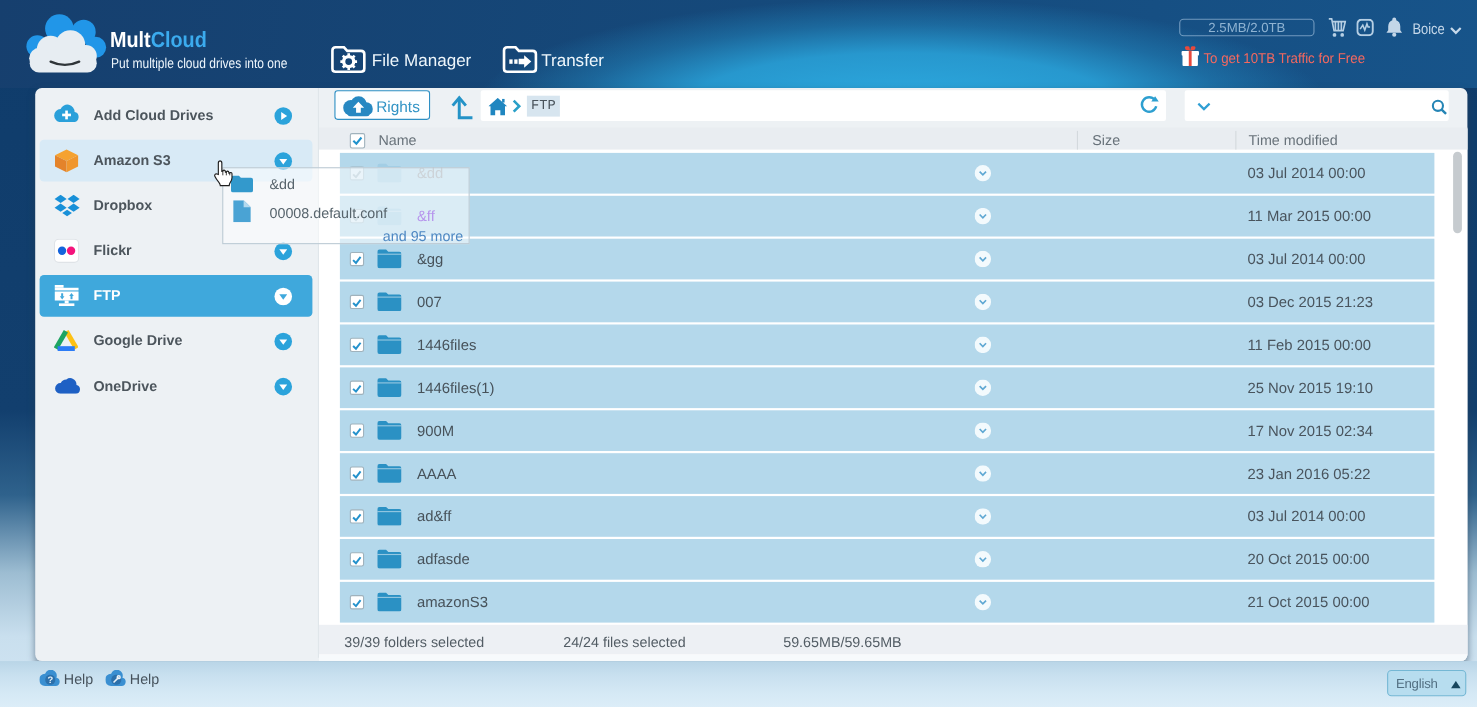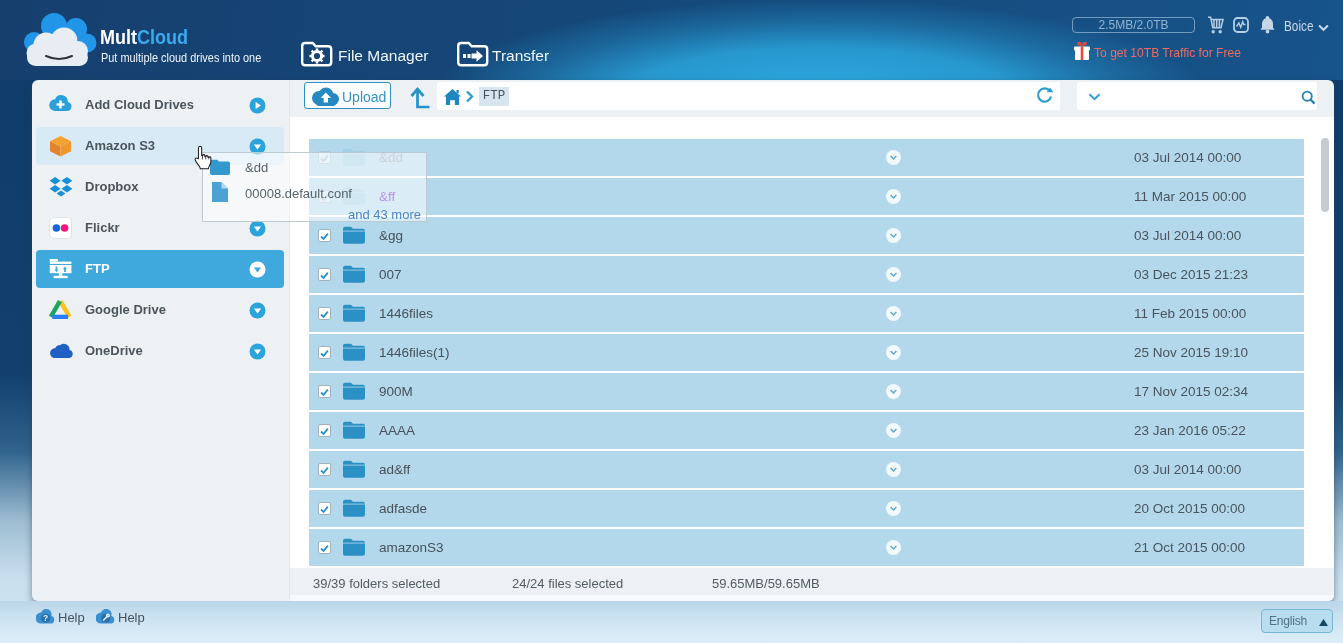--- a/index.html
+++ b/index.html
@@ -224,21 +224,21 @@
   <div id="whitebg"></div>
 
   <div id="upbtn">
     <svg class="ab" style="left:6px;top:4px" width="28" height="19" viewBox="0 0 28 19">
       <circle cx="8" cy="11" r="7" fill="#2788c2"></circle>
       <circle cx="15" cy="8" r="7.5" fill="#2788c2"></circle>
       <circle cx="22" cy="12" r="6" fill="#2788c2"></circle>
       <rect x="5" y="12" width="20" height="7" rx="3" fill="#2788c2"></rect>
       <polygon points="14.8,5.5 20,11 17,11 17,15.5 12.7,15.5 12.7,11 9.7,11" fill="#fff"></polygon>
     </svg>
-    <span class="ab" style="left:37px;top:6px">Upload</span>
+    <span class="ab" style="left:37px;top:6px">Rights</span>
   </div>
   <svg class="ab" style="left:117px;top:4px" width="25" height="25" viewBox="0 0 25 25">
     <path d="M22.5 23 H10.5 V6.5" stroke="#2493c7" stroke-width="2.7" fill="none"></path>
     <polyline points="4.5,12 10.5,5 16.5,12" stroke="#2493c7" stroke-width="2.7" fill="none"></polyline>
   </svg>
   <div id="crumb">
     <svg class="ab" style="left:7px;top:7px" width="17" height="16" viewBox="0 0 18 17">
       <polygon points="9,0 18,8 16,8 16,17 11.5,17 11.5,12 6.5,12 6.5,17 2,17 2,8 0,8" fill="#1f86c0"></polygon>
       <rect x="13.2" y="1" width="2.4" height="3.5" fill="#1f86c0"></rect>
     </svg>
@@ -254,20 +254,32 @@
   <div id="search">
     <svg class="ab" style="left:11px;top:11px" width="13" height="8" viewBox="0 0 13 8">
       <polyline points="1.4,1.2 6.5,6.2 11.6,1.2" fill="none" stroke="#2f9fd4" stroke-width="2"></polyline>
     </svg>
     <svg class="ab" style="left:224px;top:8px" width="15" height="15" viewBox="0 0 15 15">
       <circle cx="6.2" cy="6.2" r="4.6" fill="none" stroke="#2585b5" stroke-width="1.9"></circle>
       <line x1="9.6" y1="9.6" x2="13.6" y2="13.6" stroke="#2585b5" stroke-width="2.2"></line>
     </svg>
   </div>
 
+  <div id="thead">
+    <div class="cb" style="left:28px;top:5px;width:14px;height:14px">
+      <svg width="12" height="12" viewBox="0 0 12 12">
+            <polyline points="2.2,6 5,8.7 9.6,3" fill="none" stroke="#2193cd" stroke-width="1.9"></polyline>
+          </svg>
+    </div>
+    <span class="ab" style="left:54px;top:4px">Name</span>
+    <div class="sep" style="left:689px"></div>
+    <span class="ab" style="left:703px;top:4px">Size</span>
+    <div class="sep" style="left:833px"></div>
+    <span class="ab" style="left:845px;top:4px">Time modified</span>
+  </div>
 
   <div id="rows">
         <div class="row" style="top:59px">
  <div class="cb fade" style="left:9px;top:12px;width:13px;height:13px"><svg width="11" height="11" viewBox="0 0 11 11">
               <polyline points="2,5.5 4.6,8 8.8,2.6" fill="none" stroke="#9aa8b0" stroke-width="1.8"></polyline>
             </svg></div>
  <svg class="ab fade" style="left:34px;top:9px" width="22" height="18" viewBox="0 0 22 18">
    <path d="M0 2.8 q0-2 2-2 h6 l2 2 h10 q2 0 2 2 v11 q0 2-2 2 H2 q-2 0-2-2 Z" fill="#8fc2de"></path>
    <rect x="0" y="4.6" width="22" height="1" fill="rgba(255,255,255,.5)"></rect>
  </svg>
@@ -465,21 +477,21 @@
 <div id="ghost">
   <svg class="ab" style="left:7px;top:6px" width="20" height="16" viewBox="0 0 20 16">
     <path d="M0 2.5 q0-1.8 1.8-1.8 h5.4 l1.8 1.8 h9.2 q1.8 0 1.8 1.8 v9.9 q0 1.8-1.8 1.8 H1.8 q-1.8 0-1.8-1.8 Z" fill="#3399cc"></path>
   </svg>
   <span class="ab" style="left:42px;top:7px">&amp;dd</span>
   <svg class="ab" style="left:9px;top:29px" width="16" height="20" viewBox="0 0 16 20">
     <path d="M0 0 h9.5 L16 6.5 V20 H0 Z" fill="#4aa3d4"></path>
     <polygon points="9.5,0 16,6.5 9.5,6.5" fill="#b3d9ee"></polygon>
   </svg>
   <span class="ab" style="left:42px;top:33px">00008.default.conf</span>
-  <span class="ab" style="right:5px;top:54px;color:#4d87c2">and 43 more</span>
+  <span class="ab" style="right:5px;top:54px;color:#4d87c2">and 95 more</span>
 </div>
 
 <svg class="ab" style="left:193px;top:145px" width="21" height="28" viewBox="0 0 27 36">
   <path d="M8.8 1.6 c1.45 0 2.35 .95 2.35 2.4 v9.8 l1.15-.15 c0-1.65 2.7-1.75 2.9 0 l.15 1.25 1.1-.1 c.1-1.6 2.7-1.55 2.85 .1 l.1 1.1 .95.05 c.3-1.35 2.6-1.15 2.65 .5 l.05 4.4 c0 2.7-.95 4.25-2 5.8-.8 1.15-1.1 2.2-1.3 3.75 H9.4 c-.2-1.45-.75-2.6-1.7-3.75-1.6-1.95-3.8-4.9-4.75-7.1-.8-1.95.75-3.4 2.6-2.7 l1.5.6 V4 c0-1.45.9-2.4 2.35-2.4 Z" fill="#fff" stroke="#1f1f1f" stroke-width="1.35"></path>
   <g stroke="#1f1f1f" stroke-width="1" fill="none">
     <line x1="12.3" y1="14" x2="12.3" y2="18.5"></line>
     <line x1="16.4" y1="14.6" x2="16.4" y2="18.5"></line>
     <line x1="20.4" y1="15.1" x2="20.4" y2="18.5"></line>
   </g>
 </svg>

